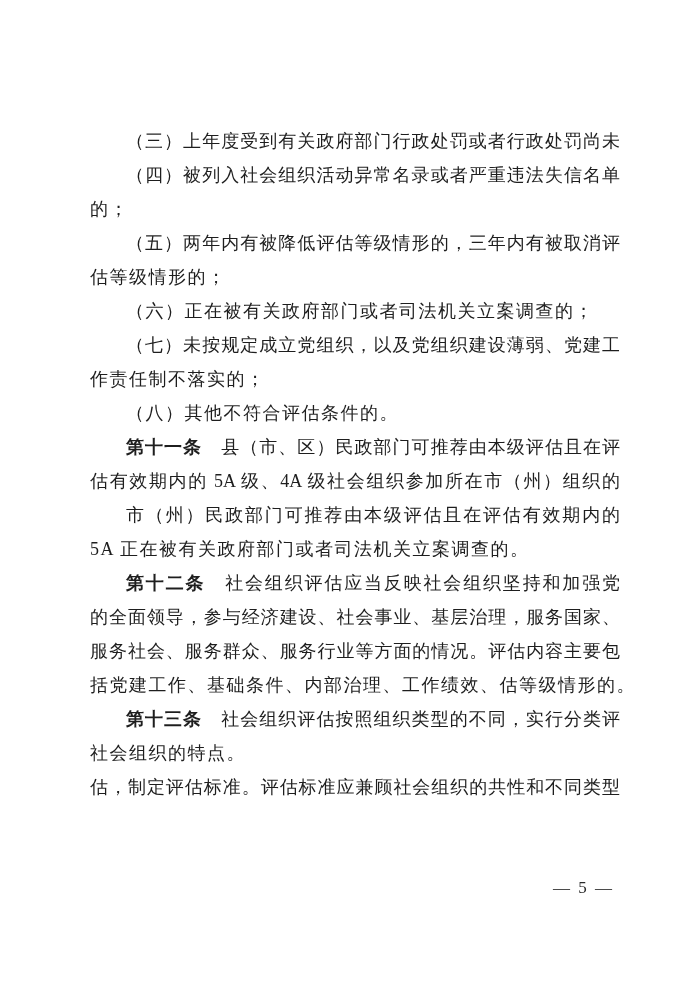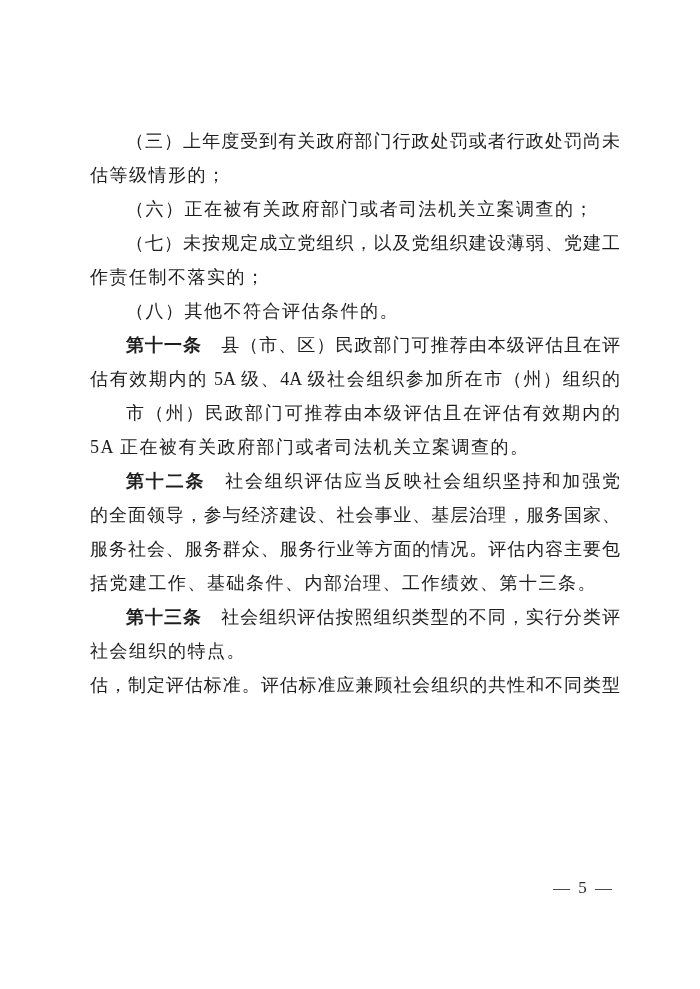--- a/index.html
+++ b/index.html
@@ -58,20 +58,25 @@
 </style>
 </head>
 <body>
 
 <div class="page">
   <div class="content">
       <div class="para">
         <div class="line fill indent"><span class="">（三）上年度受到有关政府部门行政处罚或者行政处罚尚未</span></div>
       </div>
       <div class="para">
+        <div class="line fill indent"><span class="">（四）被列入社会组织活动异常名录或者严重违法失信名单</span></div>
+        <div class="line"><span class="">的；</span></div>
+      </div>
+      <div class="para">
+        <div class="line fill indent"><span class="">（五）两年内有被降低评估等级情形的，三年内有被取消评</span></div>
         <div class="line"><span class="">估等级情形的；</span></div>
       </div>
       <div class="para">
         <div class="line indent"><span class="">（六）正在被有关政府部门或者司法机关立案调查的；</span></div>
       </div>
       <div class="para">
         <div class="line fill indent"><span class="">（七）未按规定成立党组织，以及党组织建设薄弱、党建工</span></div>
         <div class="line"><span class="">作责任制不落实的；</span></div>
       </div>
       <div class="para">
@@ -82,21 +87,21 @@
         <div class="line fill"><span class="">估有效期内的 5A 级、4A 级社会组织参加所在市（州）组织的</span></div>
       </div>
       <div class="para">
         <div class="line fill indent"><span class="">市（州）民政部门可推荐由本级评估且在评估有效期内的</span></div>
         <div class="line"><span class="">5A 正在被有关政府部门或者司法机关立案调查的。</span></div>
       </div>
       <div class="para">
         <div class="line fill indent"><span class="b">第十二条</span><span class="">　社会组织评估应当反映社会组织坚持和加强党</span></div>
         <div class="line fill"><span class="">的全面领导，参与经济建设、社会事业、基层治理，服务国家、</span></div>
         <div class="line fill"><span class="">服务社会、服务群众、服务行业等方面的情况。评估内容主要包</span></div>
-        <div class="line"><span class="">括党建工作、基础条件、内部治理、工作绩效、第十三条。</span></div>
+        <div class="line"><span class="">括党建工作、基础条件、内部治理、工作绩效、估等级情形的。</span></div>
       </div>
       <div class="para">
         <div class="line fill indent"><span class="b">第十三条</span><span class="">　社会组织评估按照组织类型的不同，实行分类评</span></div>
         <div class="line"><span class="">社会组织的特点。</span></div>
         <div class="line fill"><span class="">估，制定评估标准。评估标准应兼顾社会组织的共性和不同类型</span></div>
       </div>
     </div>
   <div class="page-number">— 5 —</div>
 </div>
 

